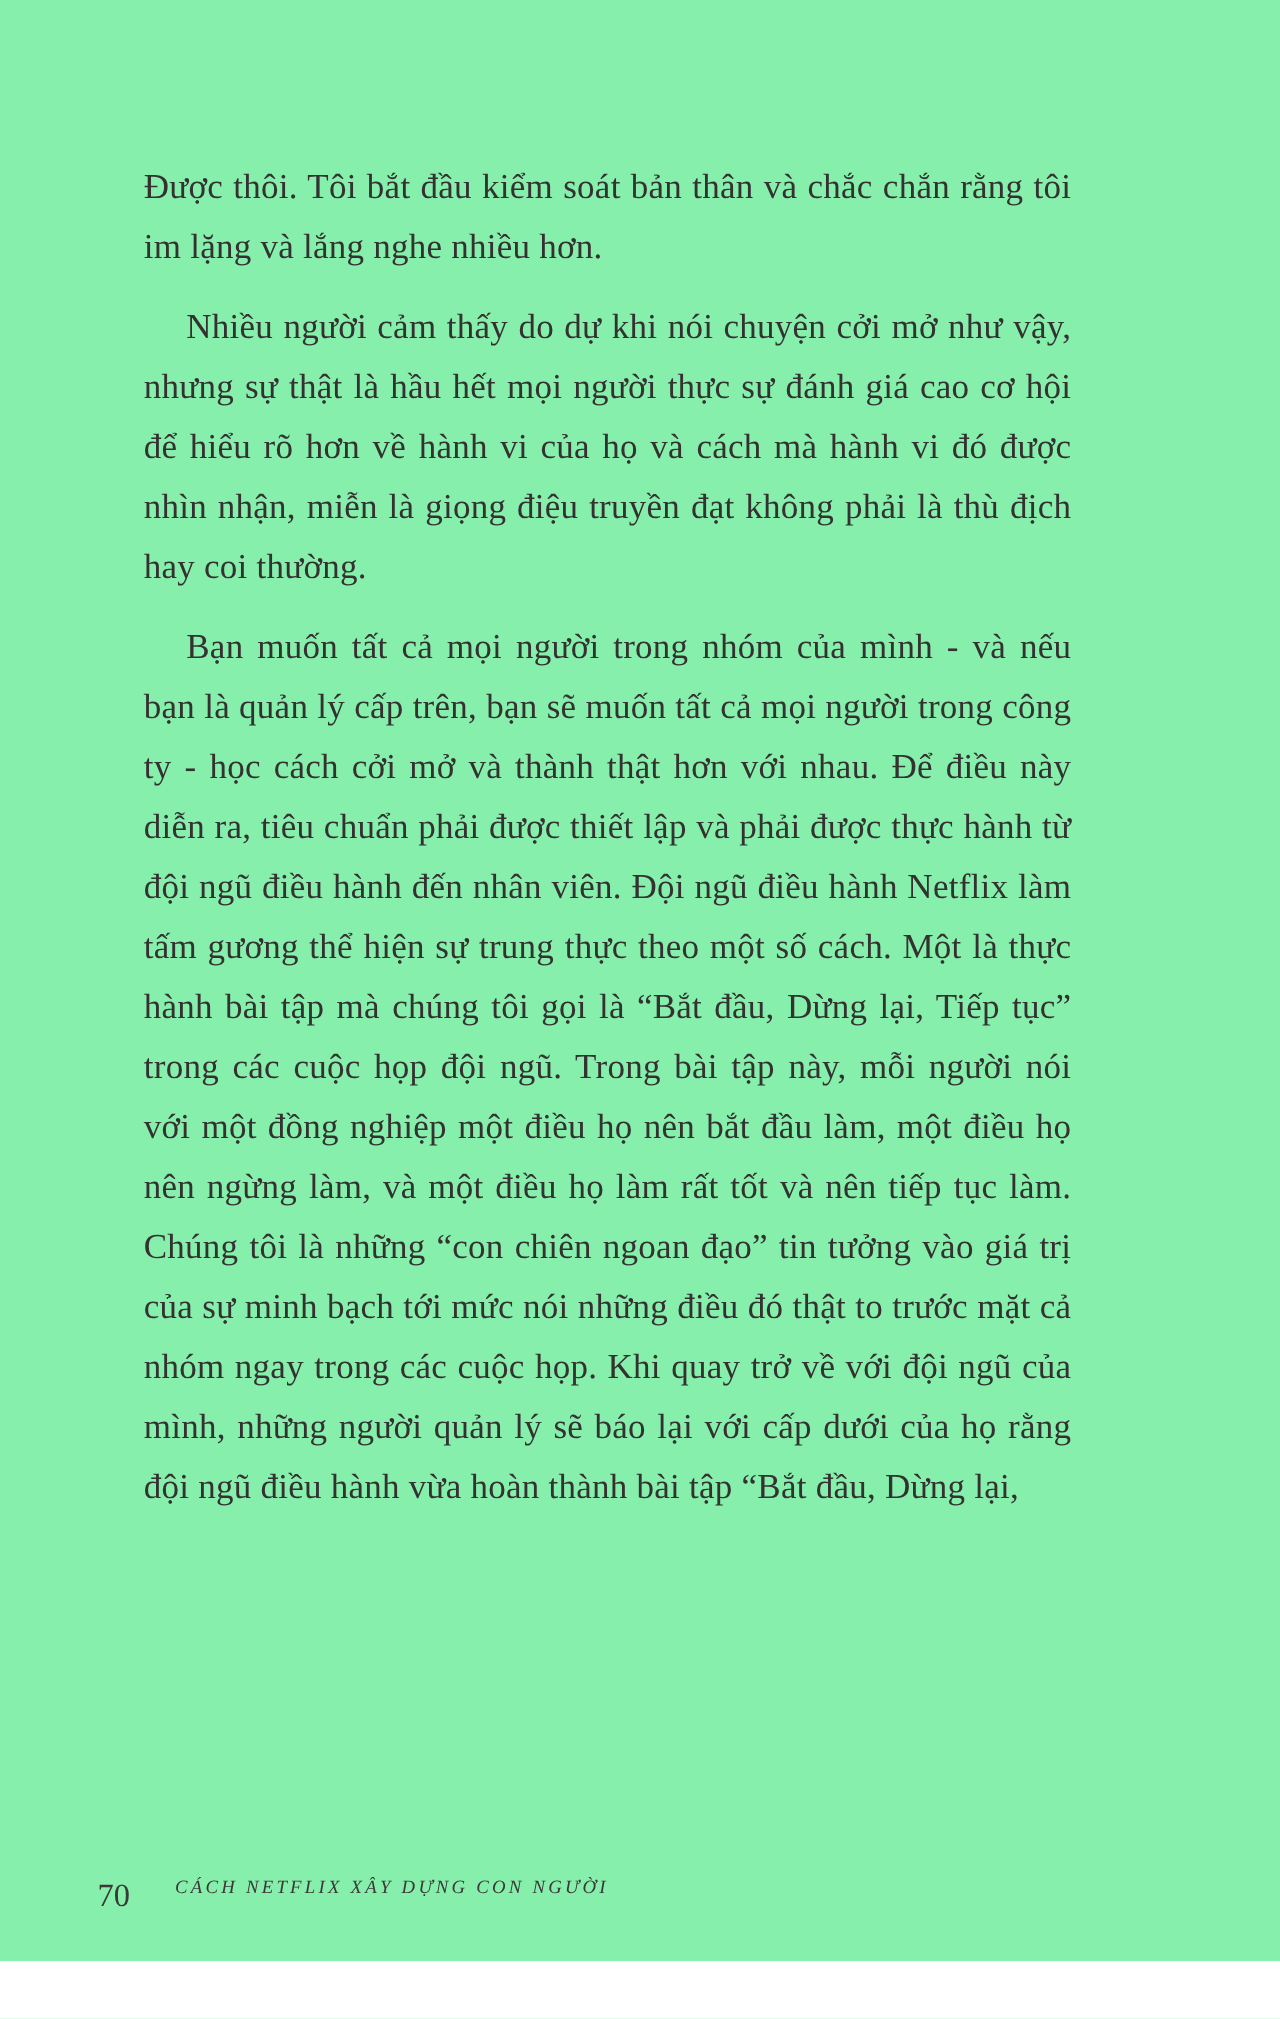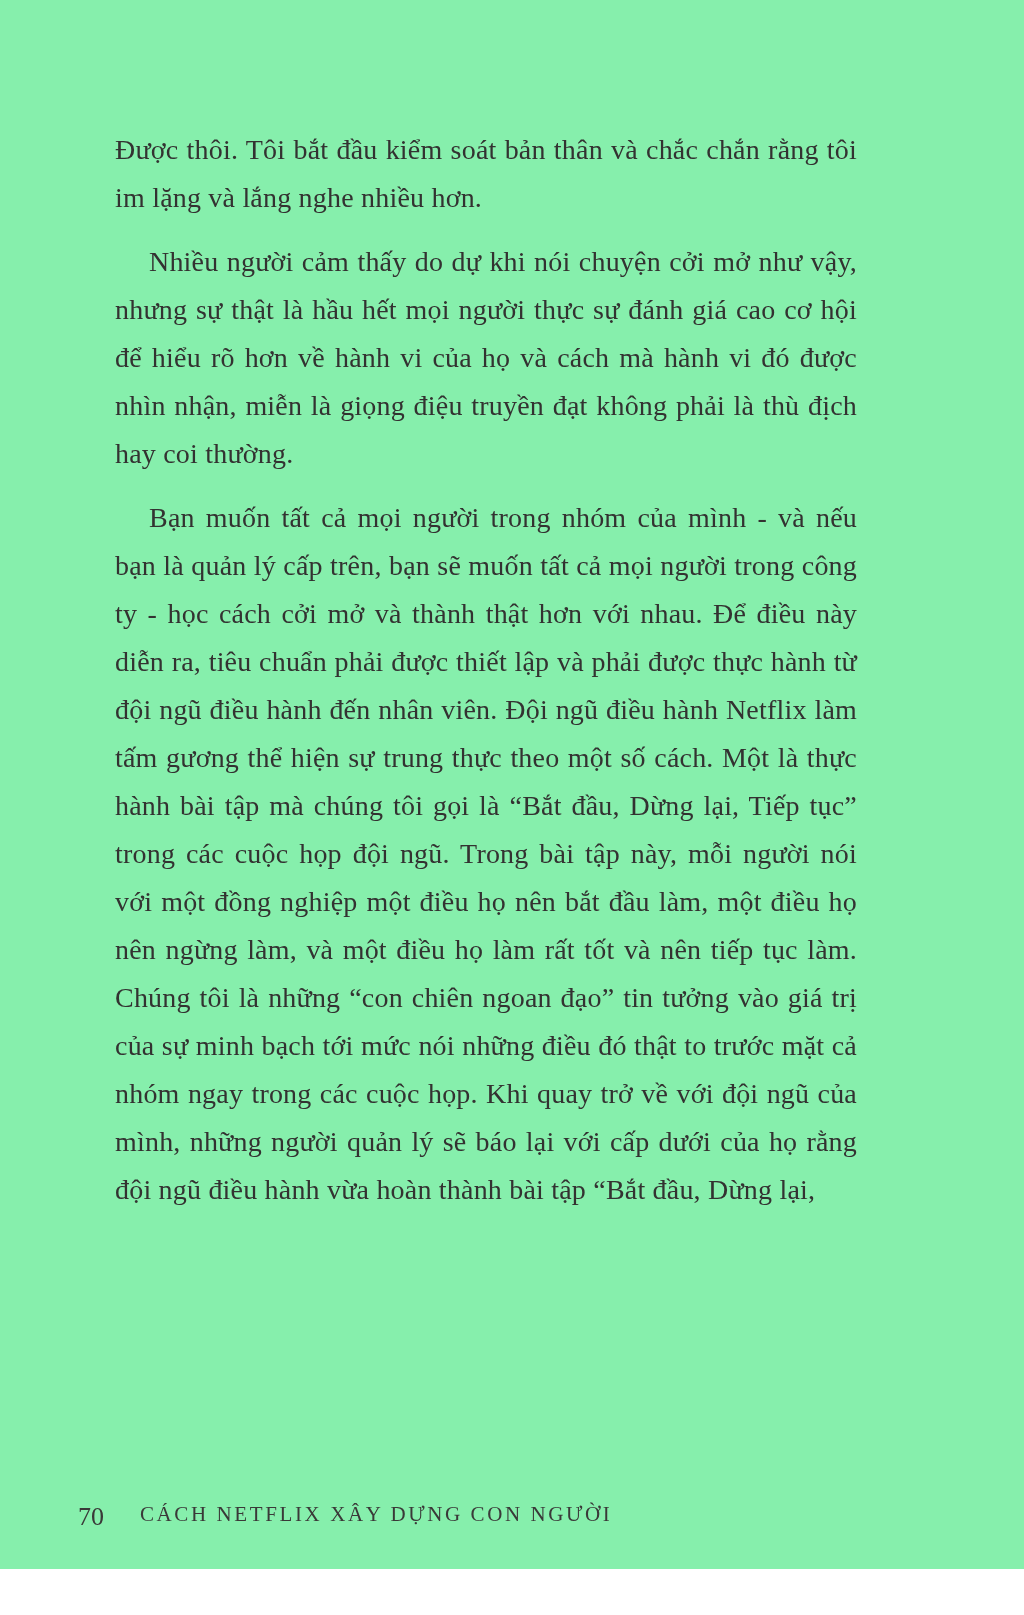--- a/index.html
+++ b/index.html
@@ -56,24 +56,25 @@
     align-items: flex-start;
     gap: 36px;
     white-space: nowrap;
     margin-top: 24px;
   }
   .pagenum {
     font-size: 26px;
     color: #3a3938;
   }
   .runtitle {
-    font-size: 21px;
+    font-size: 15px;
     letter-spacing: 2.6px;
     color: #3a3938;
     text-transform: uppercase;
+    font-style: italic;
   }
 </style>
 </head>
 <body>
 
 <div class="page">
   <main class="content">
     <p class="para first">Được thôi. Tôi bắt đầu kiểm soát bản thân và chắc chắn rằng tôi im lặng và lắng nghe nhiều hơn.</p>
     <p class="para indent">Nhiều người cảm thấy do dự khi nói chuyện cởi mở như vậy, nhưng sự thật là hầu hết mọi người thực sự đánh giá cao cơ hội để hiểu rõ hơn về hành vi của họ và cách mà hành vi đó được nhìn nhận, miễn là giọng điệu truyền đạt không phải là thù địch hay coi thường.</p>
     <p class="para indent">Bạn muốn tất cả mọi người trong nhóm của mình - và nếu bạn là quản lý cấp trên, bạn sẽ muốn tất cả mọi người trong công ty - học cách cởi mở và thành thật hơn với nhau. Để điều này diễn ra, tiêu chuẩn phải được thiết lập và phải được thực hành từ đội ngũ điều hành đến nhân viên. Đội ngũ điều hành Netflix làm tấm gương thể hiện sự trung thực theo một số cách. Một là thực hành bài tập mà chúng tôi gọi là “Bắt đầu, Dừng lại, Tiếp tục” trong các cuộc họp đội ngũ. Trong bài tập này, mỗi người nói với một đồng nghiệp một điều họ nên bắt đầu làm, một điều họ nên ngừng làm, và một điều họ làm rất tốt và nên tiếp tục làm. Chúng tôi là những “con chiên ngoan đạo” tin tưởng vào giá trị của sự minh bạch tới mức nói những điều đó thật to trước mặt cả nhóm ngay trong các cuộc họp. Khi quay trở về với đội ngũ của mình, những người quản lý sẽ báo lại với cấp dưới của họ rằng đội ngũ điều hành vừa hoàn thành bài tập “Bắt đầu, Dừng lại,</p>

